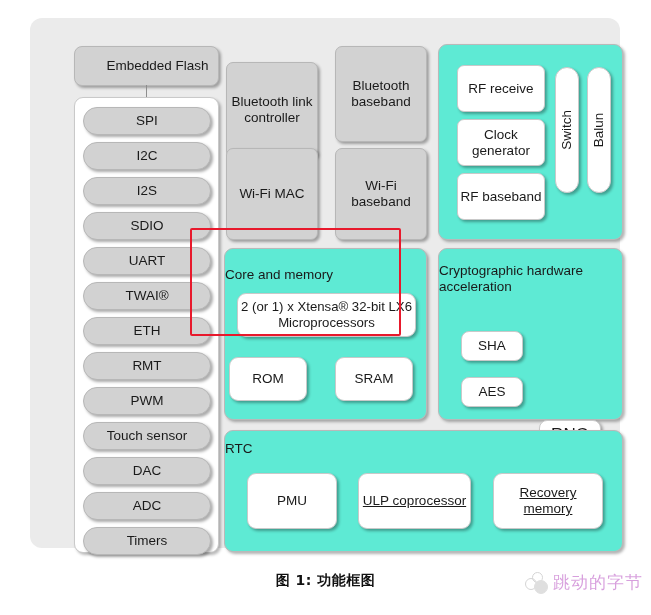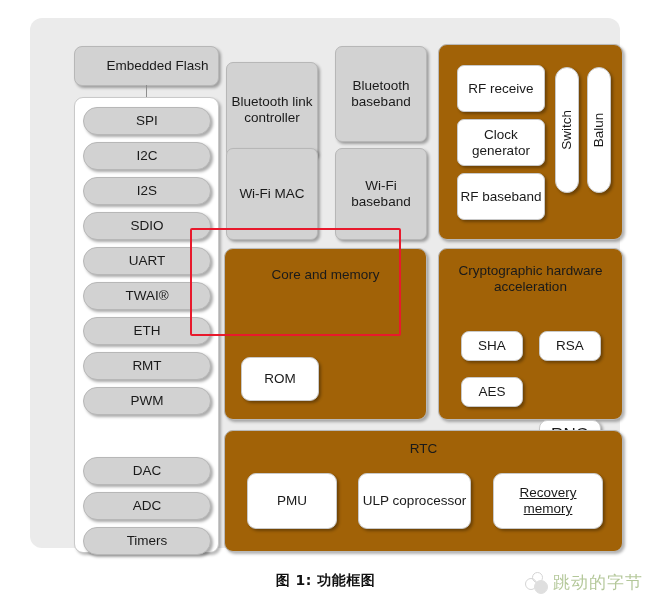--- a/index.html
+++ b/index.html
@@ -43,38 +43,38 @@
     background: #d2d2d2;
     border: 1px solid #b7b7b7;
   }
   .white {
     background: #ffffff;
     border: 1px solid #c9c9c9;
   }
   .group {
     position: absolute;
     box-sizing: border-box;
-    background: #a16207;
+    background: #5eead4;
     border: 1px solid #b9b9b9;
     border-radius: 9px;
     box-shadow: 2px 2px 3px rgba(0,0,0,0.3);
   }
   .group-white {
     position: absolute;
     box-sizing: border-box;
     background: #ffffff;
     border: 1px solid #c9c9c9;
     border-radius: 9px;
     box-shadow: 2px 2px 3px rgba(0,0,0,0.28);
   }
   .group-title {
     position: absolute;
     left: 0;
     right: 0;
-    text-align: center;
+    text-align: left;
     font-size: 13.5px;
     line-height: 1.2;
     color: #1a1a1a;
   }
 
   
   #embedded-flash {
     left: 44px; top: 28px; width: 145px; height: 40px;
     font-size: 13.5px;
     border-radius: 8px;
@@ -120,21 +120,21 @@
   .vert span {
     display: block;
     transform: rotate(-90deg);
     white-space: nowrap;
   }
 
   
   #core-memory-group { left: 194px; top: 230px; width: 203px; height: 172px; }
   #core-memory-title { top: 18px; }
   #xtensa-block { left: 12px; top: 44px; width: 179px; height: 44px; font-size: 13.2px; border-radius: 9px; }
-  #rom-block    { left: 16px;  top: 108px; width: 78px; height: 44px; font-size: 13.5px; border-radius: 9px; text-align: center; }
+  #rom-block    { left: 4px;  top: 108px; width: 78px; height: 44px; font-size: 13.5px; border-radius: 9px; text-align: center; }
   #sram-block   { left: 110px; top: 108px; width: 78px; height: 44px; font-size: 13.5px; border-radius: 9px; }
   #core-highlight {
     position: absolute;
     left: 190px; top: 228px;
     width: 211px; height: 108px;
     box-sizing: border-box;
     border: 2px solid #e8192c;
     border-radius: 2px;
     pointer-events: none;
   }
@@ -144,21 +144,21 @@
   #crypto-title { top: 14px; }
   #sha-block { left: 22px;  top: 82px;  width: 62px; height: 30px; font-size: 13.5px; border-radius: 8px; }
   #rsa-block { left: 100px; top: 82px;  width: 62px; height: 30px; font-size: 13.5px; border-radius: 8px; }
   #aes-block { left: 22px;  top: 128px; width: 62px; height: 30px; font-size: 13.5px; border-radius: 8px; }
   #rng-block { left: 100px; top: 140px; width: 62px; height: 30px; font-size: 17px; border-radius: 8px; margin-top: 31px; }
 
   
   #rtc-group { left: 194px; top: 412px; width: 399px; height: 122px; }
   #rtc-title { top: 10px; }
   #pmu-block       { left: 22px;  top: 42px; width: 90px; height: 56px; font-size: 13.5px; border-radius: 9px; }
-  #ulp-block       { left: 133px; top: 42px; width: 113px; height: 56px; font-size: 13.5px; border-radius: 9px; }
+  #ulp-block       { left: 133px; top: 42px; width: 113px; height: 56px; font-size: 13.5px; border-radius: 9px; text-decoration: underline; }
   #recovery-block  { left: 268px; top: 42px; width: 110px; height: 56px; font-size: 13.5px; border-radius: 9px; text-decoration: underline; }
 
   
   #figure-caption {
     position: absolute;
     left: 0; right: 0;
     top: 572px;
     text-align: center;
     font-family: "DejaVu Sans", sans-serif;
     font-size: 14px;
@@ -185,21 +185,21 @@
     position: absolute;
     border-radius: 50%;
     border: 1.6px solid #9a9a9a;
   }
   #watermark-logo .c1 { left: 0;   top: 6px;  width: 10px; height: 10px; }
   #watermark-logo .c2 { left: 7px; top: 0;    width: 9px;  height: 9px;  }
   #watermark-logo .c3 { left: 9px; top: 8px;  width: 12px; height: 12px; background: #b4b4b4; border-color: #b4b4b4; }
   #watermark-text {
     font-family: "DejaVu Sans", sans-serif;
     font-size: 17px;
-    color: #4d7c0f;
+    color: #a21caf;
     letter-spacing: 1px;
   }
 </style>
 </head>
 <body>
 
 <div id="diagram-frame">
 
   <div class="blk gray" id="embedded-flash">Embedded Flash</div>
 
@@ -208,20 +208,21 @@
   <div class="group-white" id="peripheral-list">
     <div class="blk gray pill" style="top:9px">SPI</div>
     <div class="blk gray pill" style="top:44px">I2C</div>
     <div class="blk gray pill" style="top:79px">I2S</div>
     <div class="blk gray pill" style="top:114px">SDIO</div>
     <div class="blk gray pill" style="top:149px">UART</div>
     <div class="blk gray pill" style="top:184px">TWAI®</div>
     <div class="blk gray pill" style="top:219px">ETH</div>
     <div class="blk gray pill" style="top:254px">RMT</div>
     <div class="blk gray pill" style="top:289px">PWM</div>
+    <div class="blk gray pill" style="top:324px">Touch sensor</div>
     <div class="blk gray pill" style="top:359px">DAC</div>
     <div class="blk gray pill" style="top:394px">ADC</div>
     <div class="blk gray pill" style="top:429px">Timers</div>
   </div>
 
   <div class="blk gray" id="bt-link-controller">Bluetooth link controller</div>
   <div class="blk gray" id="bt-baseband">Bluetooth baseband</div>
   <div class="blk gray" id="wifi-mac">Wi-Fi MAC</div>
   <div class="blk gray" id="wifi-baseband">Wi-Fi baseband</div>
 
@@ -232,27 +233,28 @@
     <div class="blk white vert" id="switch-block">
       <span>Switch</span>
     </div>
     <div class="blk white vert" id="balun-block">
       <span>Balun</span>
     </div>
   </div>
 
   <div class="group" id="core-memory-group">
     <div class="group-title" id="core-memory-title">Core and memory</div>
+    <div class="blk white" id="xtensa-block">2 (or 1) x Xtensa® 32-bit LX6 Microprocessors</div>
     <div class="blk white" id="rom-block">ROM</div>
+    <div class="blk white" id="sram-block">SRAM</div>
   </div>
 
   <div class="group" id="crypto-group">
     <div class="group-title" id="crypto-title">Cryptographic hardware acceleration</div>
     <div class="blk white" id="sha-block">SHA</div>
-    <div class="blk white" id="rsa-block">RSA</div>
     <div class="blk white" id="aes-block">AES</div>
     <div class="blk white" id="rng-block">RNG</div>
   </div>
 
   <div class="group" id="rtc-group">
     <div class="group-title" id="rtc-title">RTC</div>
     <div class="blk white" id="pmu-block">PMU</div>
     <div class="blk white" id="ulp-block">ULP coprocessor</div>
     <div class="blk white" id="recovery-block">Recovery memory</div>
   </div>

